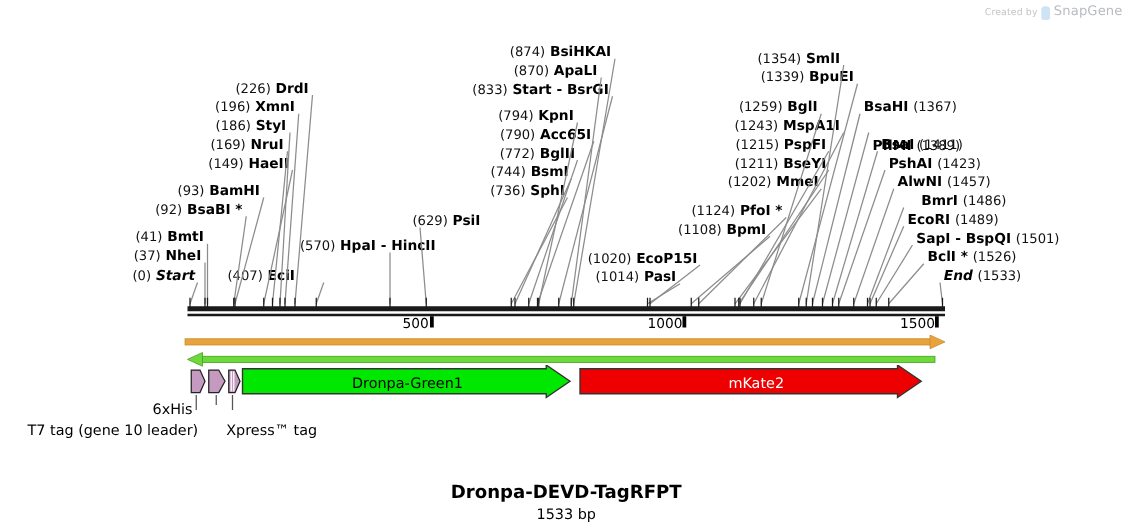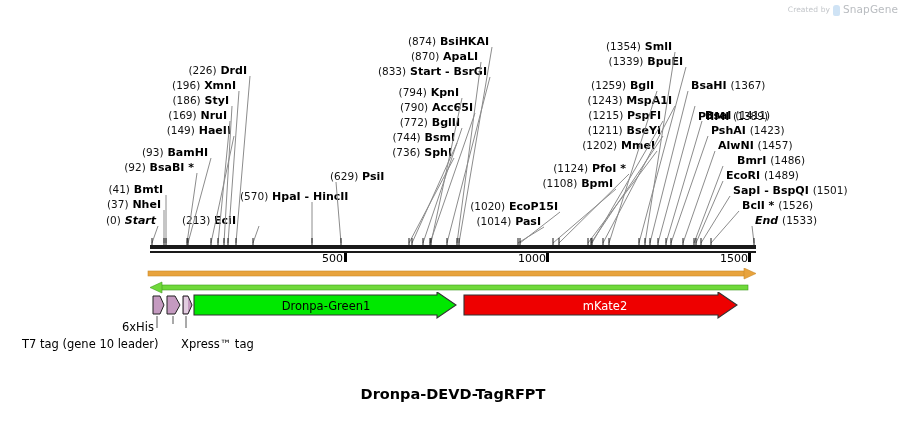--- a/index.html
+++ b/index.html
@@ -139,21 +139,21 @@
   <div class="enz-row" style="right:745px; top:199px;">
     <span class="pos">(37)</span>
     <span class="nm">NheI</span>
   </div>
   <div class="enz-row italic" style="right:750px; top:215px;">
     <span class="pos">(0)</span>
     <span class="nm">Start</span>
   </div>
 
   <div class="enz-row" style="left:182px; top:215px;">
-    <span class="pos">(213)</span>
+    <span class="pos">(407)</span>
     <span class="nm">EciI</span>
   </div>
   <div class="enz-row" style="left:240px; top:191px;">
     <span class="pos">(570)</span>
     <span class="nm">HpaI</span>
     <span class="sep"> - </span>
     <span class="nm">HincII</span>
   </div>
   <div class="enz-row" style="left:330px; top:171px;">
     <span class="pos">(629)</span>
@@ -441,14 +441,15 @@
       <line x1="173" y1="0" x2="173" y2="8"></line>
       <line x1="186" y1="0" x2="186" y2="12"></line>
     </g>
   </svg>
 
   <div class="feat-label" style="left:122px; top:320px;">6xHis</div>
   <div class="feat-label" style="left:22px; top:337px;">T7 tag (gene 10 leader)</div>
   <div class="feat-label" style="left:181px; top:337px;">Xpress™ tag</div>
 
   <div id="title" style="top:386px;">Dronpa-DEVD-TagRFPT</div>
+  <div id="subtitle" style="top:404px;">1533 bp</div>
 
 </div>
 
 </body></html>

